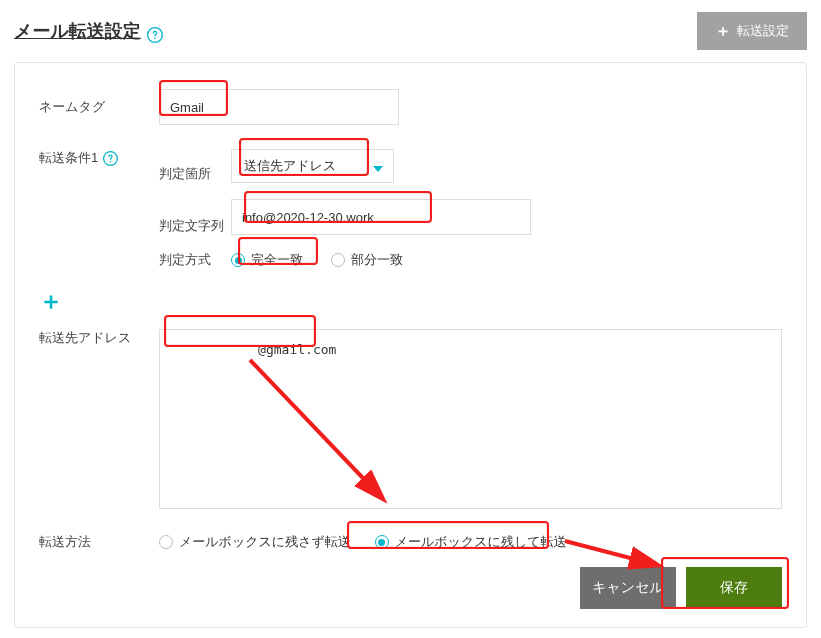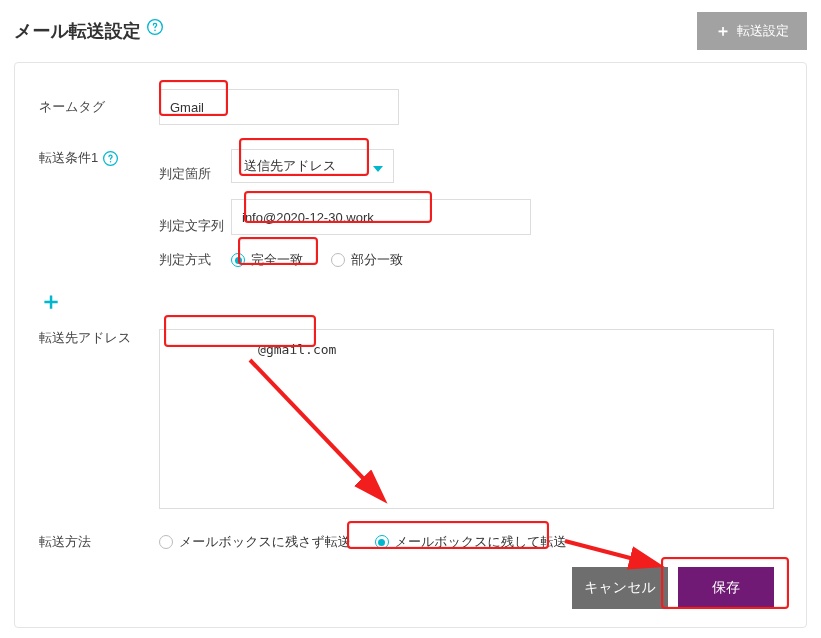--- a/index.html
+++ b/index.html
@@ -43,21 +43,21 @@
     }
     .add-transfer-btn .plus {
       font-size: 16px;
       font-weight: bold;
       line-height: 1;
     }
     .form-card {
       margin: 0 14px 10px 14px;
       border: 1px solid #e4e4e4;
       border-radius: 4px;
-      padding: 26px 32px 18px 24px;
+      padding: 26px 24px 18px 24px;
       position: relative;
     }
     .form-row {
       display: flex;
       align-items: center;
       margin-bottom: 24px;
     }
     .form-row.align-top { align-items: flex-start; }
     .row-label {
       width: 120px;
@@ -147,31 +147,31 @@
       gap: 10px;
     }
     .btn {
       border: none;
       padding: 12px 0;
       width: 96px;
       font-size: 14px;
       cursor: pointer;
     }
     .btn-cancel { background: #6e6e6e; color: #fff; }
-    .btn-save { background: #701a75; color: #fff; }
+    .btn-save { background: #4d7c0f; color: #fff; }
 
     
     .anno { position: absolute; border: 2px solid #f21d1d; border-radius: 4px; pointer-events: none; box-shadow: 0 0 0 1px rgba(242,29,29,.12) inset; }
     .arrow { position: absolute; left: 0; top: 0; pointer-events: none; }
   </style>
 </head>
 <body>
 
 <div class="header">
-  <div style="display:flex;align-items:flex-start;">
+  <div style="display:flex;align-items:flex-end;text-decoration:underline;">
     <h1 class="page-title">メール転送設定</h1>
     <span class="help-icon">
       <svg width="16" height="16" viewBox="0 0 24 24">
           <circle cx="12" cy="12" r="11" fill="none" stroke="#00b7ce" stroke-width="2"></circle>
           <path d="M9.5 9a2.5 2.5 0 0 1 5 0c0 1.5-2.5 2-2.5 4" fill="none" stroke="#00b7ce" stroke-width="2" stroke-linecap="round"></path>
           <circle cx="12" cy="17" r="1.2" fill="#00b7ce"></circle>
         </svg>
     </span>
   </div>
   <button class="add-transfer-btn">

